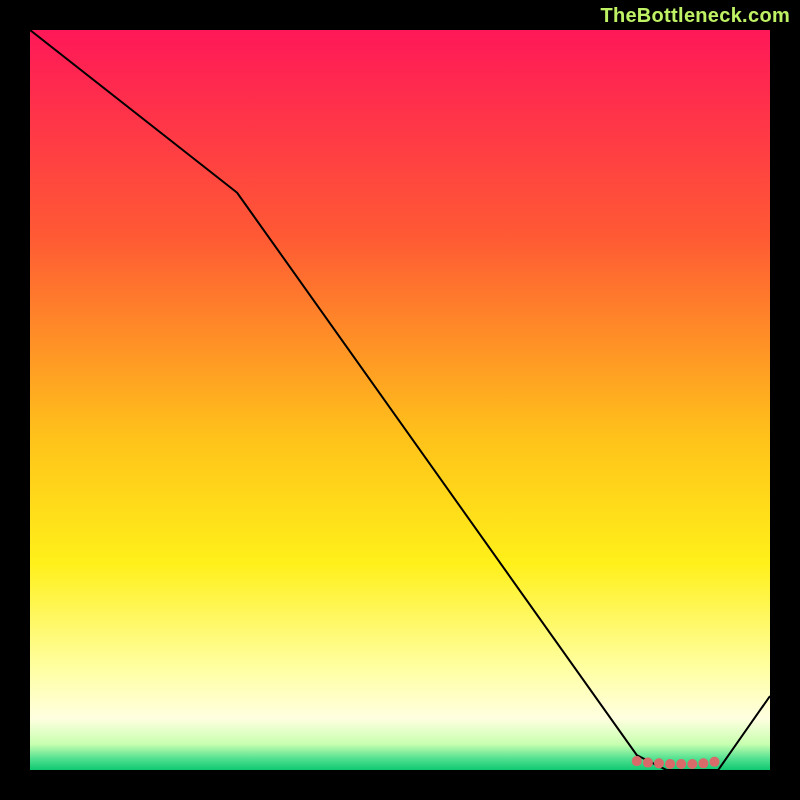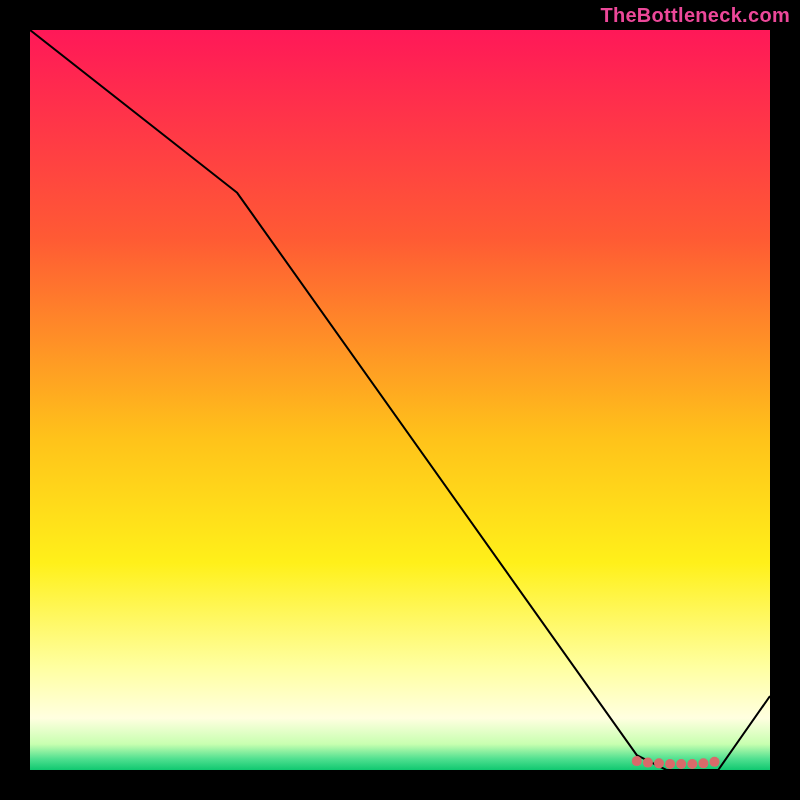--- a/index.html
+++ b/index.html
@@ -14,21 +14,21 @@
   .frame {
     position: relative;
     width: 800px;
     height: 800px;
     background: #000;
   }
   .attrib {
     position: absolute;
     top: 4px;
     right: 10px;
-    color: #ec4899;
+    color: #bef264;
     font-size: 20px;
     font-weight: 600;
     letter-spacing: 0.3px;
   }
   .plot {
     position: absolute;
     left: 30px;
     top: 30px;
     width: 740px;
     height: 740px;

